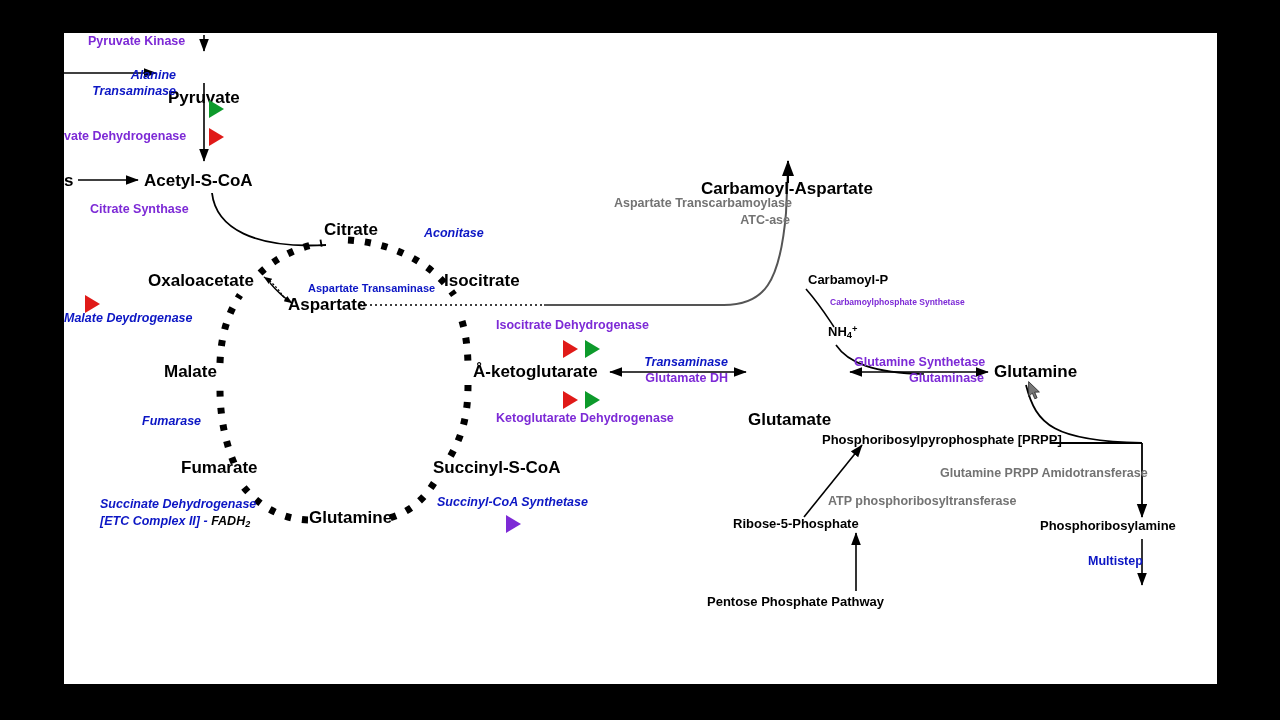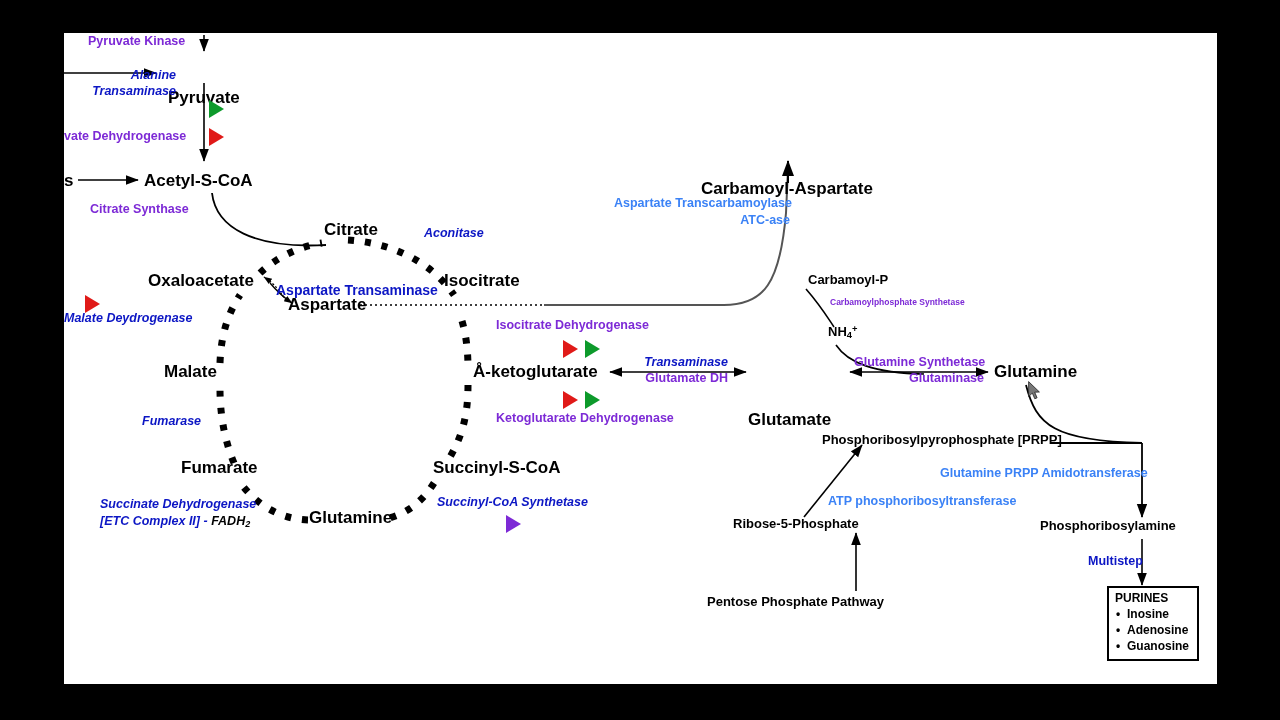--- a/index.html
+++ b/index.html
@@ -4,25 +4,25 @@
 <style>
   html,body{margin:0;padding:0;background:#000;}
   body{width:1280px;height:720px;overflow:hidden;font-family:"Liberation Sans",sans-serif;}
   #stage{position:relative;width:1280px;height:720px;background:#000;}
   #panel{position:absolute;left:64px;top:33px;width:1153px;height:651px;background:#ffffff;overflow:hidden;}
   #svg-layer{position:absolute;left:0;top:0;width:1153px;height:651px;}
   .lbl{position:absolute;white-space:nowrap;line-height:1;}
   .metab{font-weight:bold;color:#000;font-size:17px;}
   .metab-sm{font-weight:bold;color:#000;font-size:13px;}
   .enz-purple{font-weight:bold;color:#7d2ad6;font-size:12.5px;}
-  .enz-purple-up{font-weight:bold;color:#3b82f6;font-size:12.5px;font-style:normal;}
+  .enz-purple-up{font-weight:bold;color:#737373;font-size:12.5px;font-style:normal;}
   .enz-purple-tiny{font-weight:bold;color:#7d2ad6;font-size:8.5px;font-style:normal;}
   .enz-blue{font-weight:bold;font-style:italic;color:#0c16c4;font-size:12.5px;}
   .enz-blue-up{font-weight:bold;color:#0c16c4;font-size:12.5px;font-style:normal;}
-  .enz-blue-tiny{font-weight:bold;color:#0c16c4;font-size:14px;font-style:normal;}
+  .enz-blue-tiny{font-weight:bold;color:#0c16c4;font-size:11px;font-style:normal;margin-left:32px;}
   .ctr{text-align:right;}
   .tri{position:absolute;width:0;height:0;border-style:solid;border-width:9px 0 9px 15px;border-color:transparent transparent transparent #0d9a2b;}
   .tri.red{border-left-color:#e01a18;}
   .tri.green{border-left-color:#0d9a2b;}
   .tri.purple{border-left-color:#7d2ad6;}
   #purines-box{position:absolute;border:2px solid #000;background:#fff;padding:3px 8px 4px 6px;}
   #purines-box .ptitle{font-weight:bold;font-size:12px;color:#000;line-height:1.25;}
   #purines-box ul{margin:0;padding:0 0 0 12px;list-style:none;}
   #purines-box li{font-weight:bold;font-size:12px;color:#000;line-height:1.35;position:relative;}
   #purines-box li:before{content:"\2022";position:absolute;left:-11px;}
@@ -142,27 +142,19 @@
 
     <div class="tri green" style="left:145px;top:67px;"></div>
     <div class="tri red" style="left:145px;top:95px;"></div>
     <div class="tri red" style="left:21px;top:262px;"></div>
     <div class="tri red" style="left:499px;top:307px;"></div>
     <div class="tri green" style="left:521px;top:307px;"></div>
     <div class="tri red" style="left:499px;top:358px;"></div>
     <div class="tri green" style="left:521px;top:358px;"></div>
     <div class="tri purple" style="left:442px;top:482px;"></div>
 
-    <div id="purines-box" style="left:1043px;top:553px;">
-      <div class="ptitle">PURINES</div>
-      <ul>
-        <li>Inosine</li>
-        <li>Adenosine</li>
-        <li>Guanosine</li>
-      </ul>
-    </div>
 
   </div>
 
   <svg id="cursor" viewBox="0 0 12 19">
     <path d="M0.6,0.6 L0.6,15.6 L4.3,12.1 L6.8,17.8 L9.1,16.8 L6.7,11.2 L11.4,11.0 Z" fill="#777" stroke="#222" stroke-width="0.8"></path>
   </svg>
 </div>
 
 </body></html>

